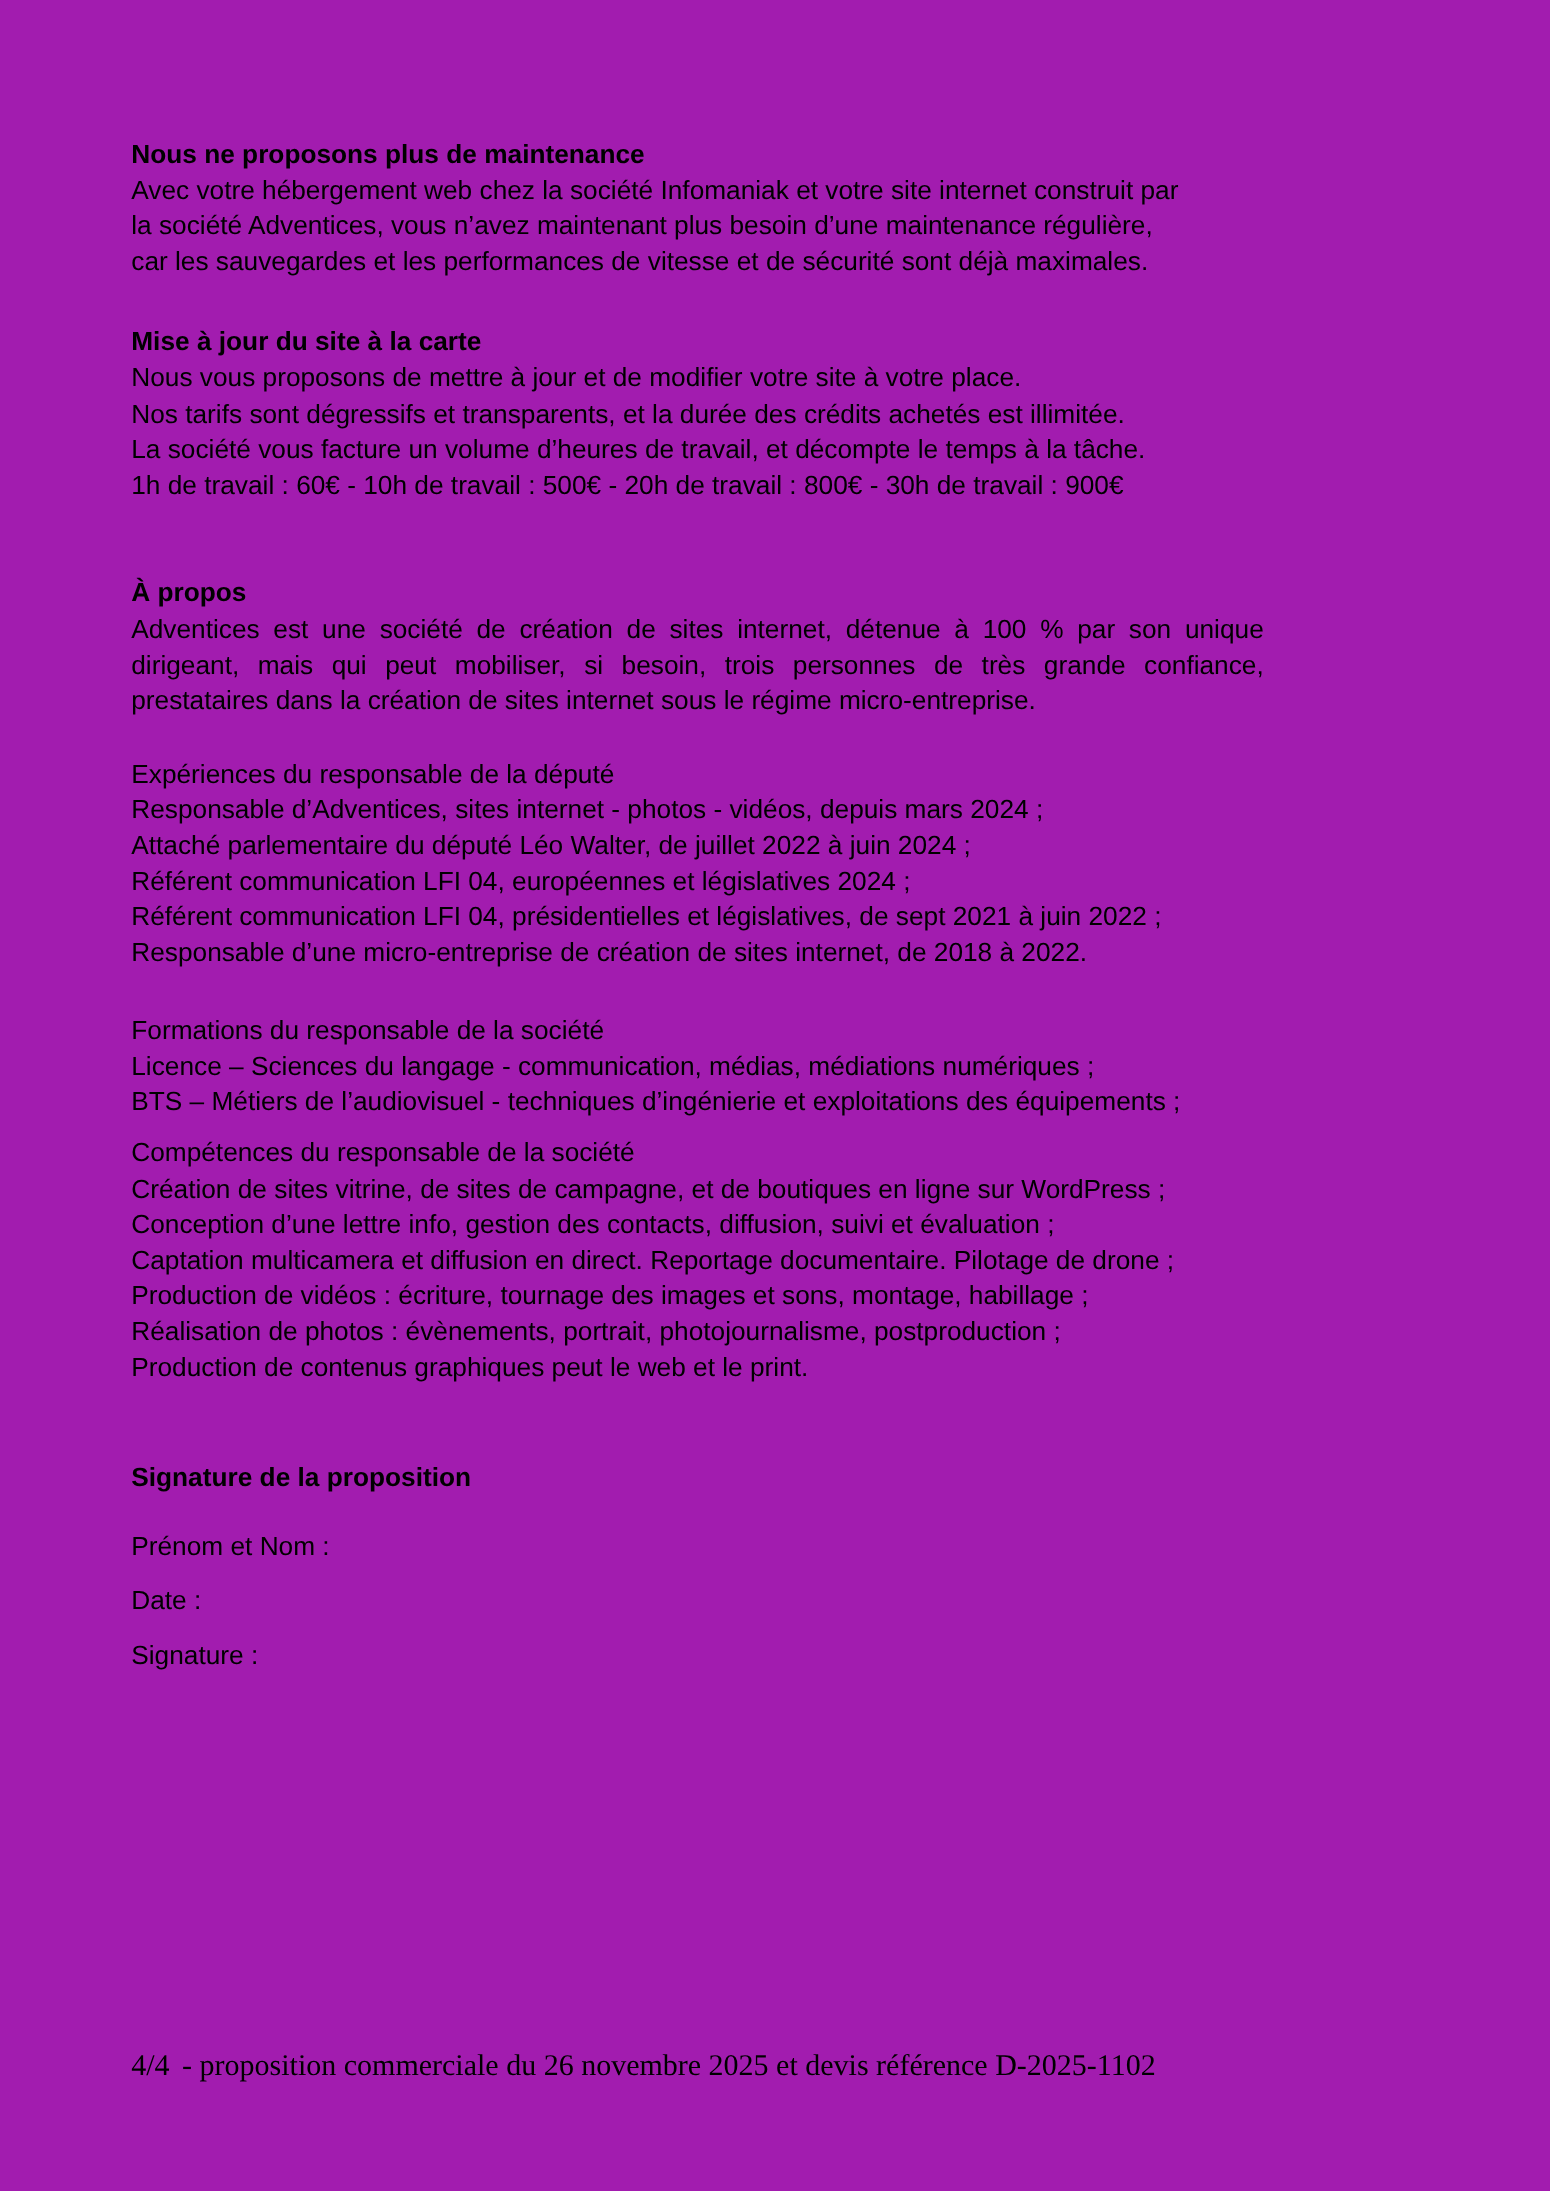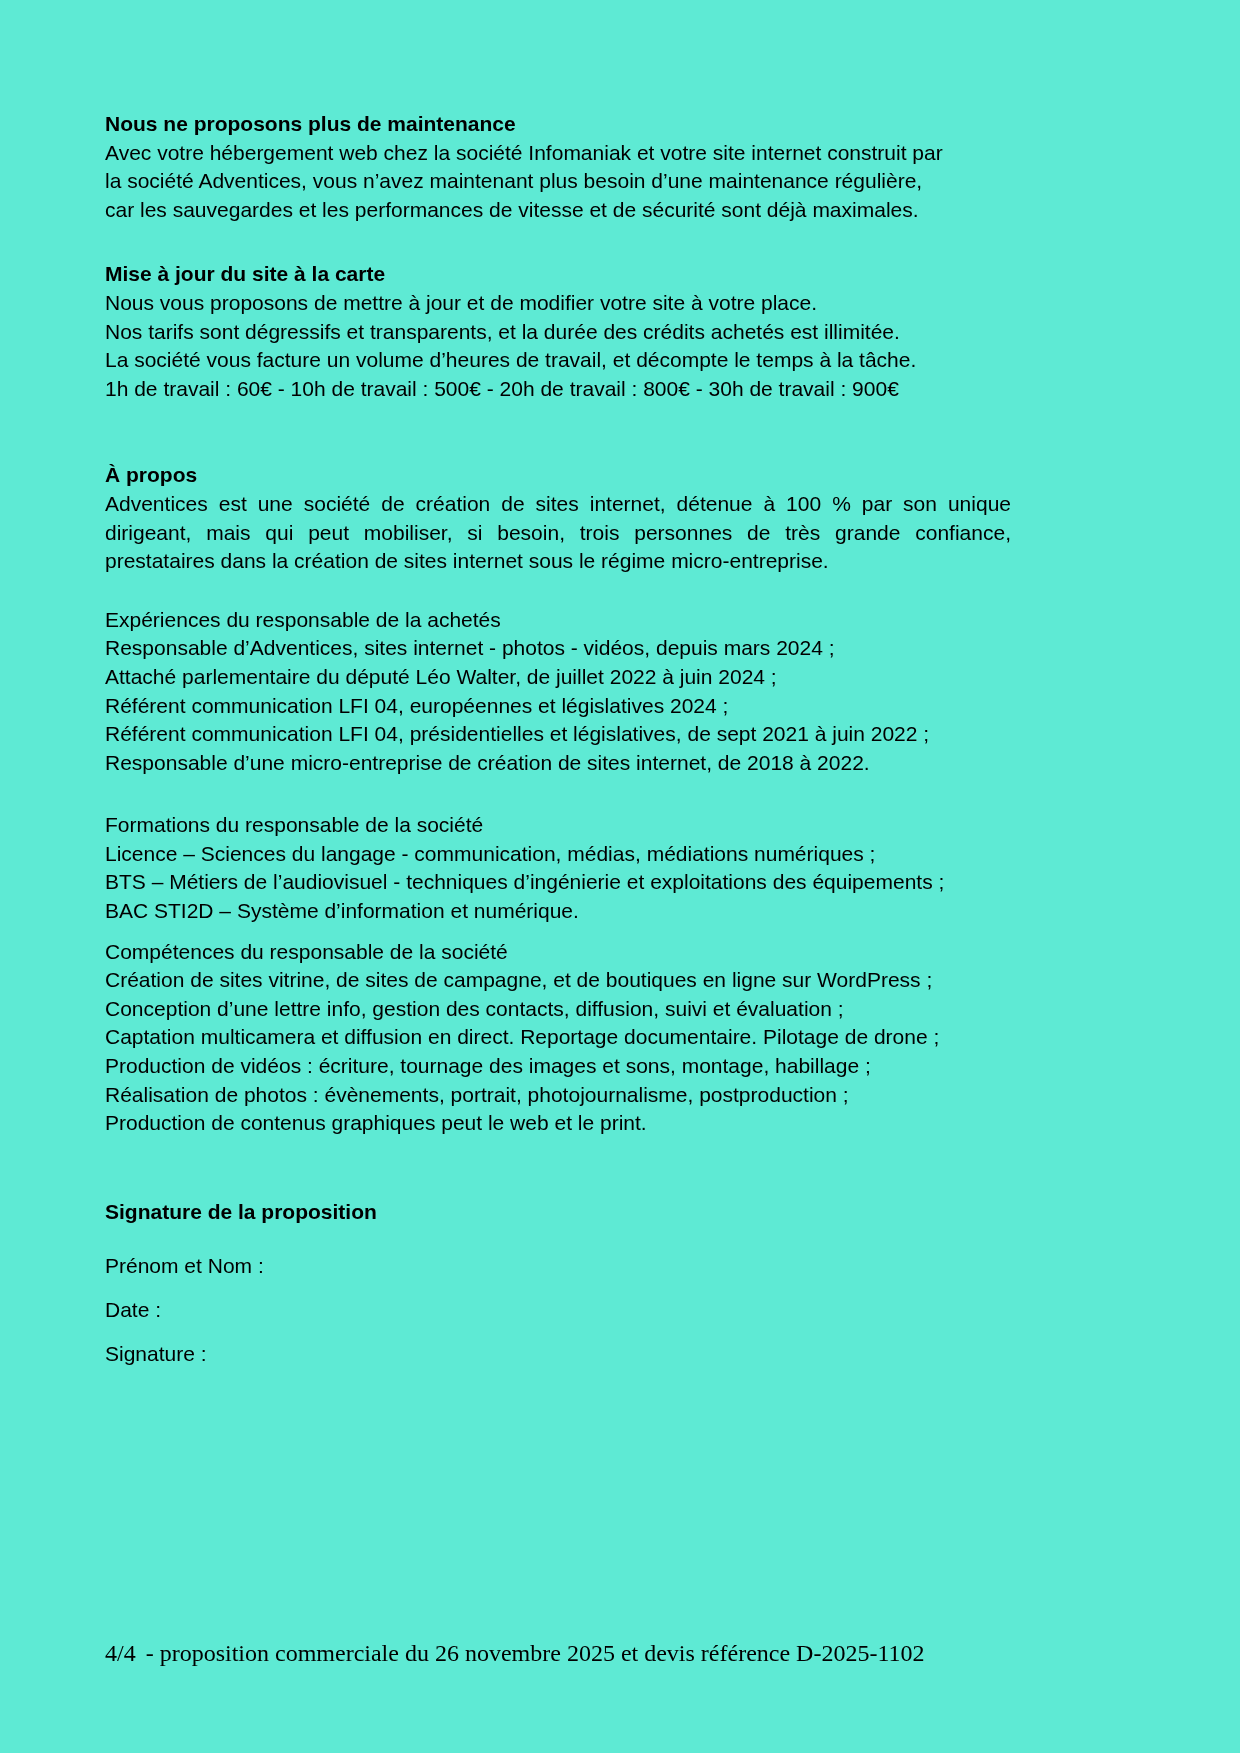--- a/index.html
+++ b/index.html
@@ -1,21 +1,21 @@
 <!DOCTYPE html>
 <html lang="fr"><head>
 <meta charset="utf-8">
 <title>Proposition commerciale — page 4/4</title>
 <style>
   html, body { margin: 0; padding: 0; background: #ffffff; }
   .page {
     position: relative;
     width: 1240px;
     height: 1753px;
-    background: #5eead4;
+    background: #a21caf;
     color: #000000;
     font-family: "Liberation Sans", "DejaVu Sans", sans-serif;
     font-size: 21px;
     line-height: 28.6px;
     overflow: hidden;
   }
   .content {
     position: absolute;
     left: 105px;
     top: 110px;
@@ -65,33 +65,32 @@
     </section>
 
     <section class="sec sec-apropos">
       <h2 class="h">À propos</h2>
       <div class="line j">Adventices est une société de création de sites internet, détenue à 100 % par son unique</div>
       <div class="line j">dirigeant, mais qui peut mobiliser, si besoin, trois personnes de très grande confiance,</div>
       <div class="line">prestataires dans la création de sites internet sous le régime micro-entreprise.</div>
     </section>
 
     <section class="sec sec-exp">
-      <div class="line">Expériences du responsable de la achetés</div>
+      <div class="line">Expériences du responsable de la député</div>
       <div class="line">Responsable d’Adventices, sites internet - photos - vidéos, depuis mars 2024 ;</div>
       <div class="line">Attaché parlementaire du député Léo Walter, de juillet 2022 à juin 2024 ;</div>
       <div class="line">Référent communication LFI 04, européennes et législatives 2024 ;</div>
       <div class="line">Référent communication LFI 04, présidentielles et législatives, de sept 2021 à juin 2022 ;</div>
       <div class="line">Responsable d’une micro-entreprise de création de sites internet, de 2018 à 2022.</div>
     </section>
 
     <section class="sec sec-form">
       <div class="line">Formations du responsable de la société</div>
       <div class="line">Licence – Sciences du langage - communication, médias, médiations numériques ;</div>
       <div class="line">BTS – Métiers de l’audiovisuel - techniques d’ingénierie et exploitations des équipements ;</div>
-      <div class="line">BAC STI2D – Système d’information et numérique.</div>
     </section>
 
     <section class="sec sec-comp">
       <div class="line">Compétences du responsable de la société</div>
       <div class="line">Création de sites vitrine, de sites de campagne, et de boutiques en ligne sur WordPress ;</div>
       <div class="line">Conception d’une lettre info, gestion des contacts, diffusion, suivi et évaluation ;</div>
       <div class="line">Captation multicamera et diffusion en direct. Reportage documentaire. Pilotage de drone ;</div>
       <div class="line">Production de vidéos : écriture, tournage des images et sons, montage, habillage ;</div>
       <div class="line">Réalisation de photos : évènements, portrait, photojournalisme, postproduction ;</div>
       <div class="line">Production de contenus graphiques peut le web et le print.</div>

